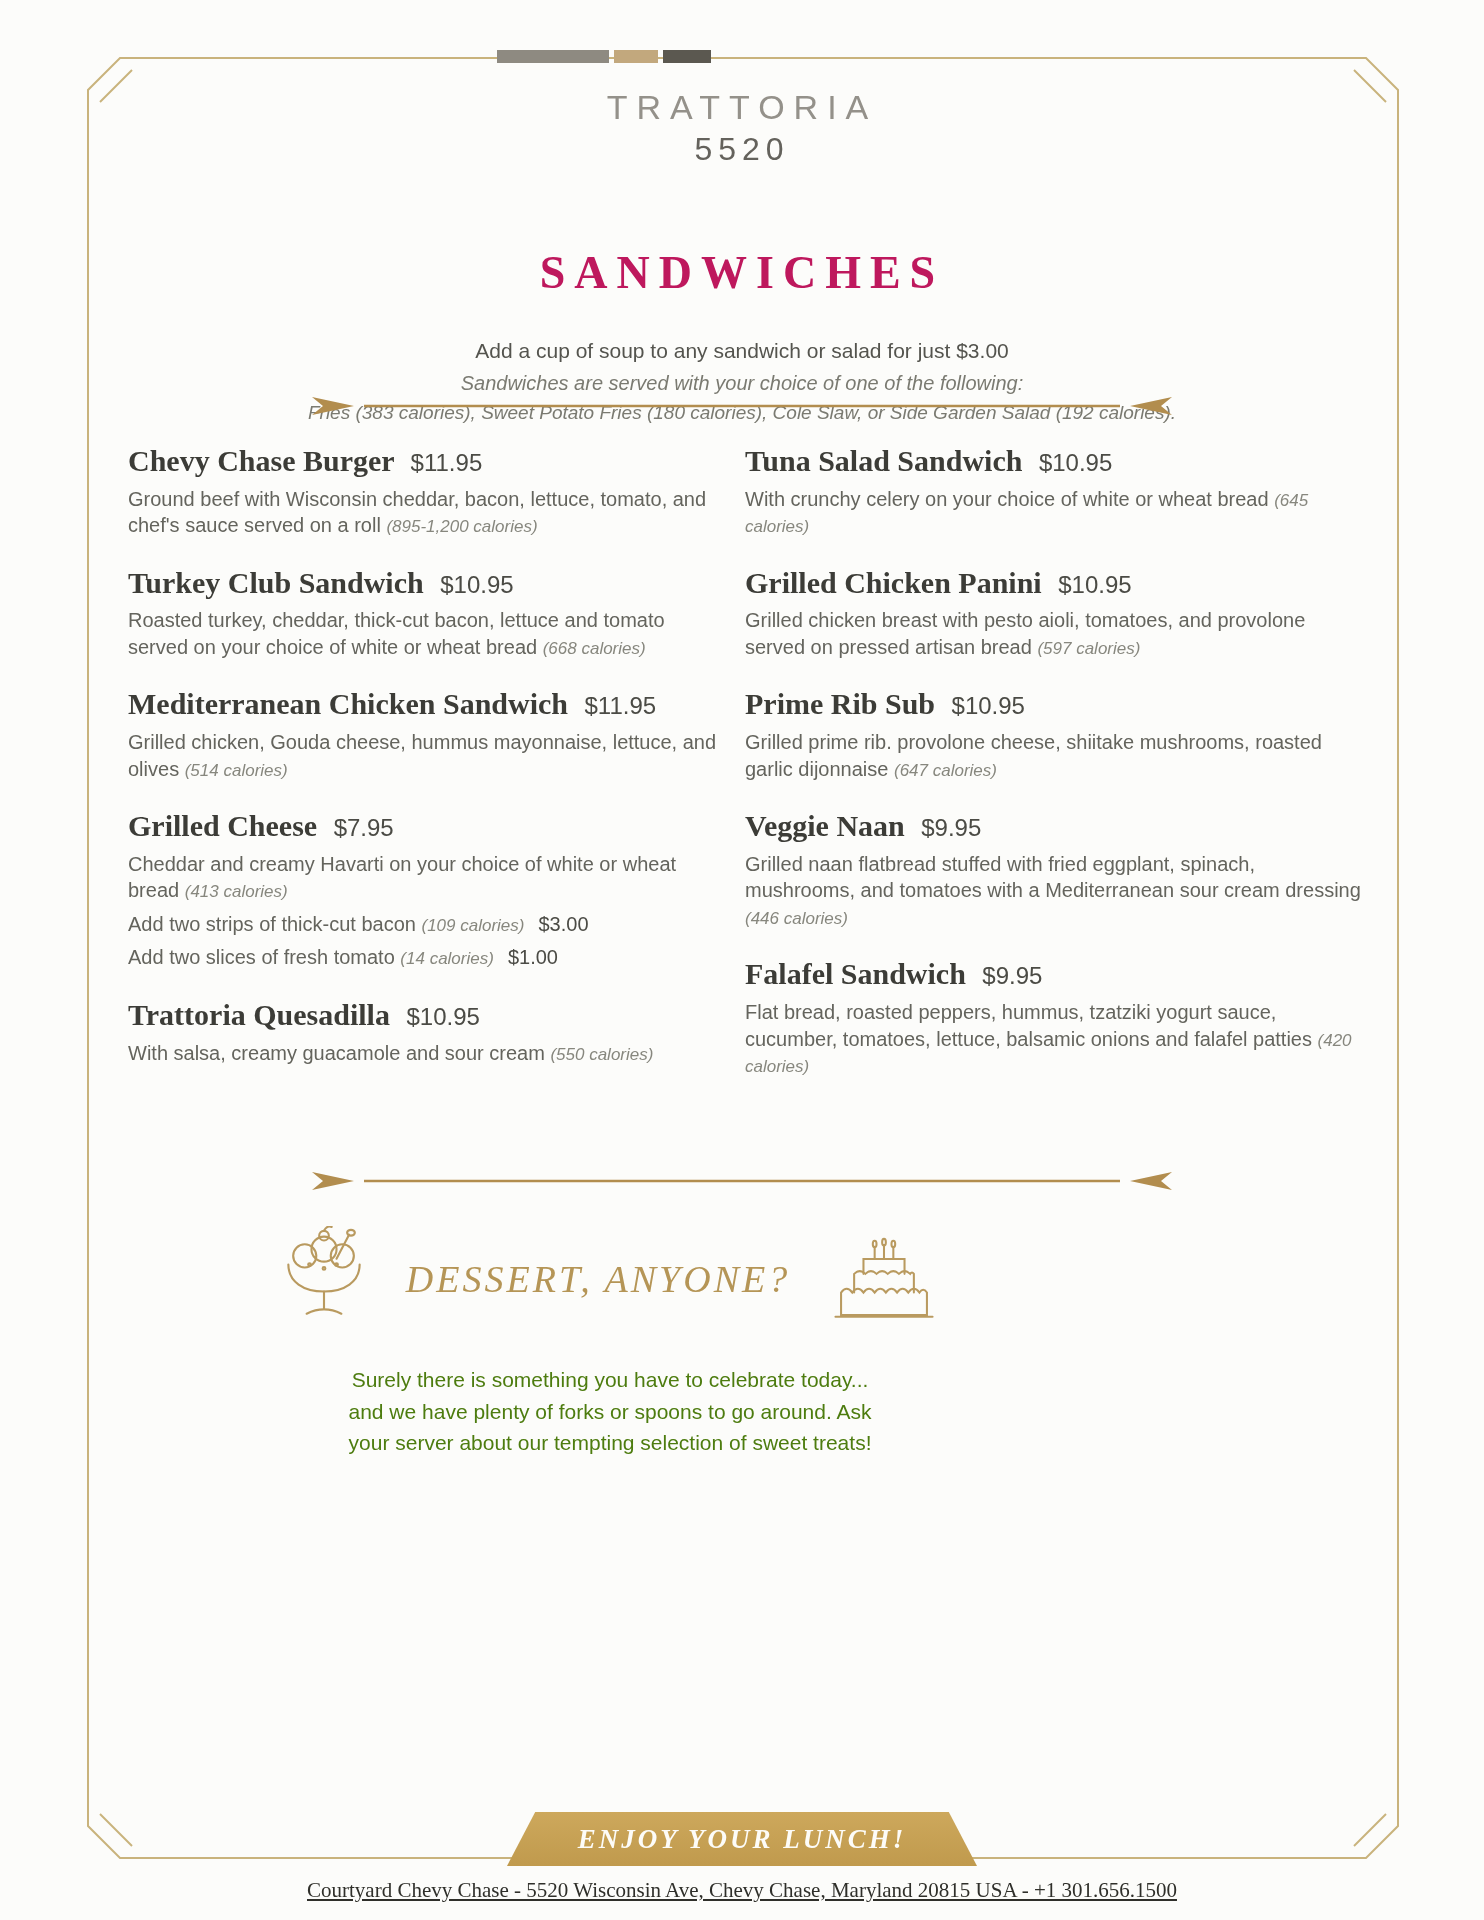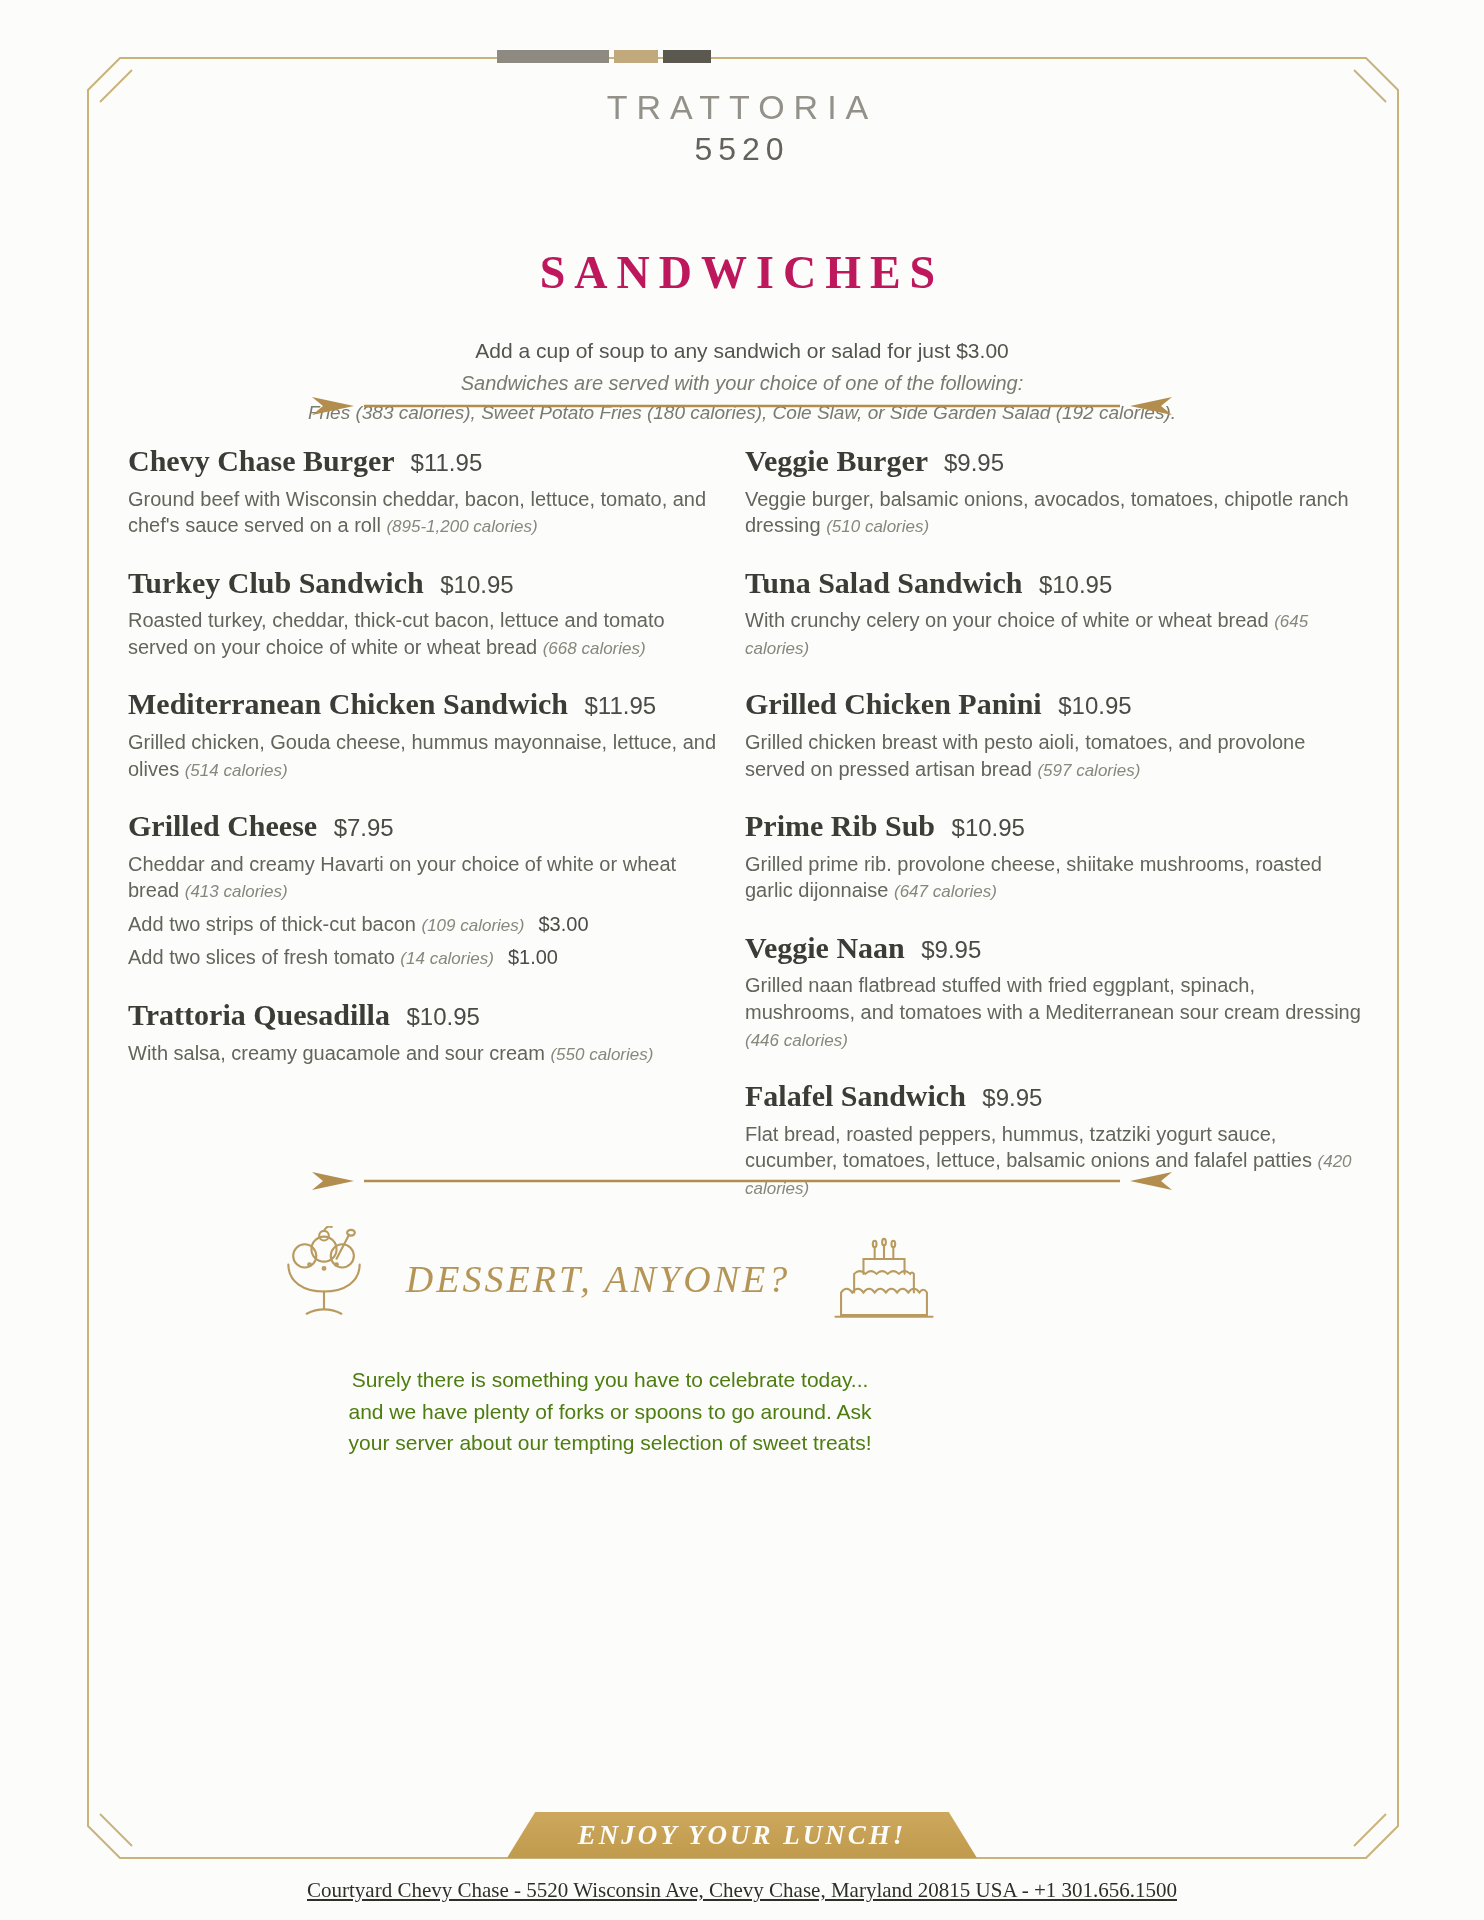--- a/index.html
+++ b/index.html
@@ -80,21 +80,21 @@
   .dessert-title {
     font-family:"Liberation Serif", serif;
     font-style:italic; font-weight:500;
     font-size:38px; letter-spacing:3px; color:#b59556;
   }
   .dessert-text { margin-top:32px; font-size:21px; line-height:1.5; color:#4d7c0f; }
 
   
   .ribbon {
     position:absolute; top:1812px; left:50%; transform:translateX(-50%);
-    width:470px; height:46px; z-index:4;
+    width:470px; height:54px; z-index:4;
     background:linear-gradient(#cda85c, #c09a4d);
     clip-path:polygon(6% 0, 94% 0, 100% 100%, 0 100%);
     display:flex; align-items:center; justify-content:center;
   }
   .ribbon span {
     font-family:"Liberation Serif", serif;
     font-style:italic; font-size:27px; letter-spacing:3px;
     color:#fdfcf8; font-weight:600;
   }
 
@@ -160,24 +160,20 @@
           <p class="item-desc"><span class="desc-text">Cheddar and creamy Havarti on your choice of white or wheat bread </span><span class="cal">(413 calories)</span></p>
           <p class="addon"><span class="desc-text">Add two strips of thick-cut bacon </span><span class="cal">(109 calories)</span><span class="addon-price">$3.00</span></p>
           <p class="addon"><span class="desc-text">Add two slices of fresh tomato </span><span class="cal">(14 calories)</span><span class="addon-price">$1.00</span></p>
         </article>
         <article class="menu-item">
           <h3 class="item-heading"><span class="item-name">Trattoria Quesadilla</span> <span class="item-price">$10.95</span></h3>
           <p class="item-desc"><span class="desc-text">With salsa, creamy guacamole and sour cream </span><span class="cal">(550 calories)</span></p>
         </article>
       </section>
     <section class="col col-right">
-        <article class="menu-item">
-          <h3 class="item-heading"><span class="item-name">Veggie Burger</span> <span class="item-price">$9.95</span></h3>
-          <p class="item-desc"><span class="desc-text">Veggie burger, balsamic onions, avocados, tomatoes, chipotle ranch dressing </span><span class="cal">(510 calories)</span></p>
-        </article>
         <article class="menu-item">
           <h3 class="item-heading"><span class="item-name">Tuna Salad Sandwich</span> <span class="item-price">$10.95</span></h3>
           <p class="item-desc"><span class="desc-text">With crunchy celery on your choice of white or wheat bread </span><span class="cal">(645 calories)</span></p>
         </article>
         <article class="menu-item">
           <h3 class="item-heading"><span class="item-name">Grilled Chicken Panini</span> <span class="item-price">$10.95</span></h3>
           <p class="item-desc"><span class="desc-text">Grilled chicken breast with pesto aioli, tomatoes, and provolone served on pressed artisan bread </span><span class="cal">(597 calories)</span></p>
         </article>
         <article class="menu-item">
           <h3 class="item-heading"><span class="item-name">Prime Rib Sub</span> <span class="item-price">$10.95</span></h3>

